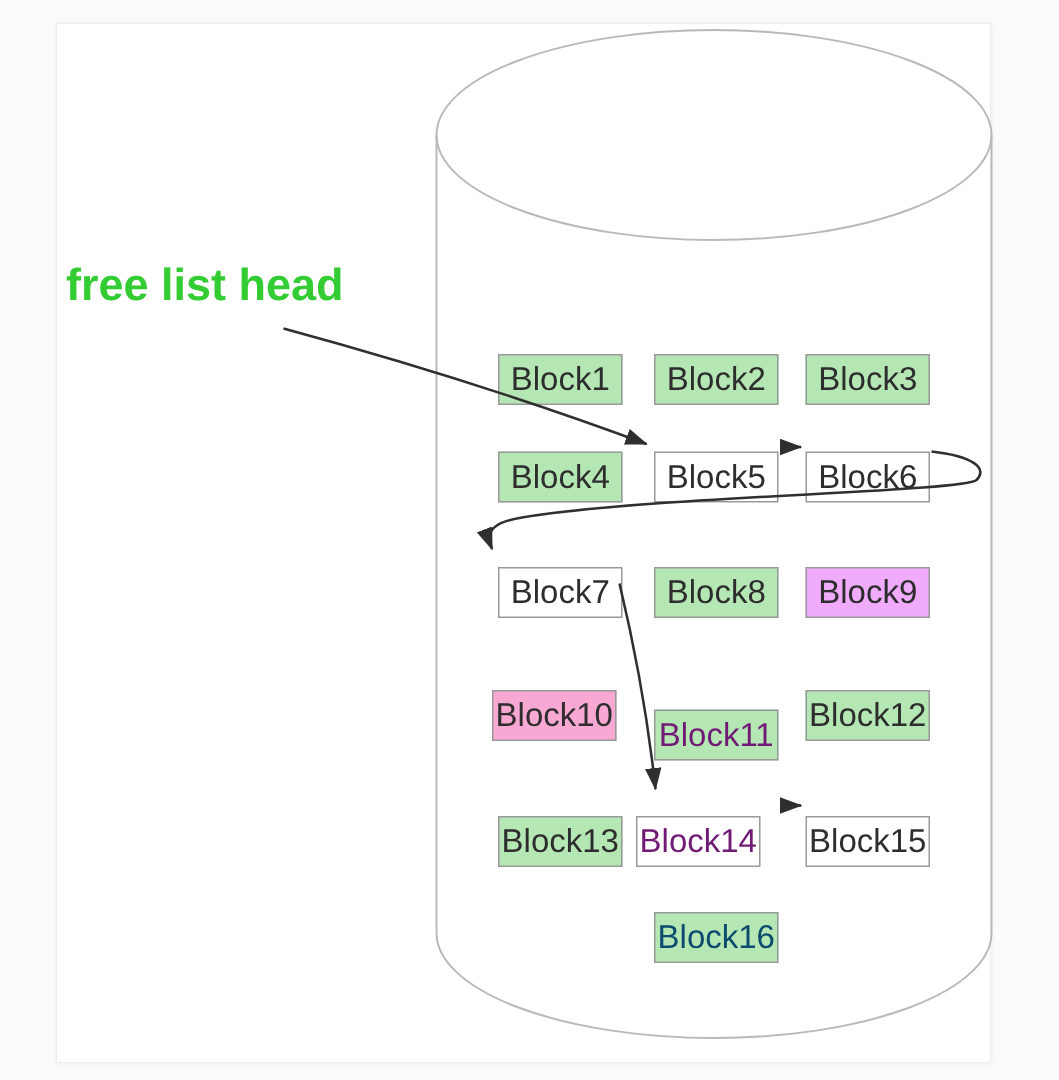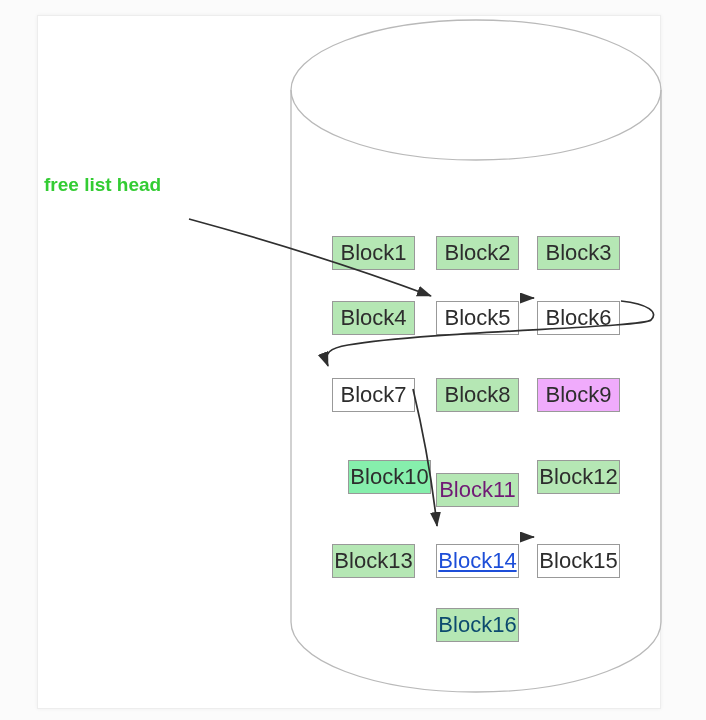--- a/index.html
+++ b/index.html
@@ -21,21 +21,21 @@
   .block{
     position:absolute;z-index:2;
     width:83px;height:34px;box-sizing:border-box;
     border:1px solid #999999;
     display:flex;align-items:center;justify-content:center;
     font-size:22px;line-height:34px;color:#2d2d2d;
     white-space:nowrap;overflow:visible;margin-top:20px;
   }
   .free-label{
     position:absolute;z-index:2;left:44px;top:174px;
-    font-size:19px;font-weight:700;color:#33cc33;white-space:nowrap;
+    font-size:30px;font-weight:700;color:#33cc33;white-space:nowrap;
   }
   .cyl{stroke:#b9b9b9;stroke-width:1.3;}
   .arrow{stroke:#2f2f2f;stroke-width:1.7;fill:none;stroke-linejoin:round;}
 </style>
 </head>
 <body>
 
 <div class="stage">
 
   <div class="canvas" style="background-color: rgb(255, 255, 255);"></div>
@@ -52,26 +52,26 @@
   <div class="block" style="left: 537px; top: 216px; background-color: rgb(181, 231, 180); border-color: rgb(153, 153, 153); color: rgb(45, 45, 45);">Block3</div>
 
   <div class="block" style="left: 332px; top: 281px; background-color: rgb(181, 231, 180); border-color: rgb(153, 153, 153); color: rgb(45, 45, 45);">Block4</div>
   <div class="block" style="left: 436px; top: 281px; background-color: rgb(255, 255, 255); border-color: rgb(153, 153, 153); color: rgb(45, 45, 45);">Block5</div>
   <div class="block" style="left: 537px; top: 281px; background-color: rgb(255, 255, 255); border-color: rgb(153, 153, 153); color: rgb(45, 45, 45);">Block6</div>
 
   <div class="block" style="left: 332px; top: 358px; background-color: rgb(255, 255, 255); border-color: rgb(153, 153, 153); color: rgb(45, 45, 45);">Block7</div>
   <div class="block" style="left: 436px; top: 358px; background-color: rgb(181, 231, 180); border-color: rgb(153, 153, 153); color: rgb(45, 45, 45);">Block8</div>
   <div class="block" style="left: 537px; top: 358px; background-color: #f0abfc; border-color: rgb(153, 153, 153); color: rgb(45, 45, 45);">Block9</div>
 
-  <div class="block" style="left: 348px; top: 440px; background-color: #86efac; border-color: rgb(153, 153, 153); color: rgb(45, 45, 45);">Block10</div>
+  <div class="block" style="left: 328px; top: 440px; background-color: #f9a8d4; border-color: rgb(153, 153, 153); color: rgb(45, 45, 45);">Block10</div>
   <div class="block" style="left: 436px; top: 453px; background-color: rgb(181, 231, 180); border-color: rgb(153, 153, 153); color: #701a75;">Block11</div>
   <div class="block" style="left: 537px; top: 440px; background-color: rgb(181, 231, 180); border-color: rgb(153, 153, 153); color: rgb(45, 45, 45);">Block12</div>
 
   <div class="block" style="left: 332px; top: 524px; background-color: rgb(181, 231, 180); border-color: rgb(153, 153, 153); color: rgb(45, 45, 45);">Block13</div>
-  <div class="block" style="left: 436px; top: 524px; background-color: rgb(255, 255, 255); border-color: rgb(153, 153, 153); color: #1d4ed8; text-decoration: underline;">Block14</div>
+  <div class="block" style="left: 424px; top: 524px; background-color: rgb(255, 255, 255); border-color: rgb(153, 153, 153); color: #701a75;">Block14</div>
   <div class="block" style="left: 537px; top: 524px; background-color: rgb(255, 255, 255); border-color: rgb(153, 153, 153); color: rgb(45, 45, 45);">Block15</div>
 
   <div class="block" style="left: 436px; top: 588px; background-color: rgb(181, 231, 180); border-color: rgb(153, 153, 153); color: #0c4a6e;">Block16</div>
 
   <svg class="layer fg" width="706" height="720" viewBox="0 0 706 720">
     <defs>
       <marker id="ah" markerUnits="userSpaceOnUse" markerWidth="17" markerHeight="13" refX="14" refY="5.5" orient="auto">
         <path d="M0,0 L15,5.5 L0,11 Z" fill="#2f2f2f"></path>
       </marker>
     </defs>

